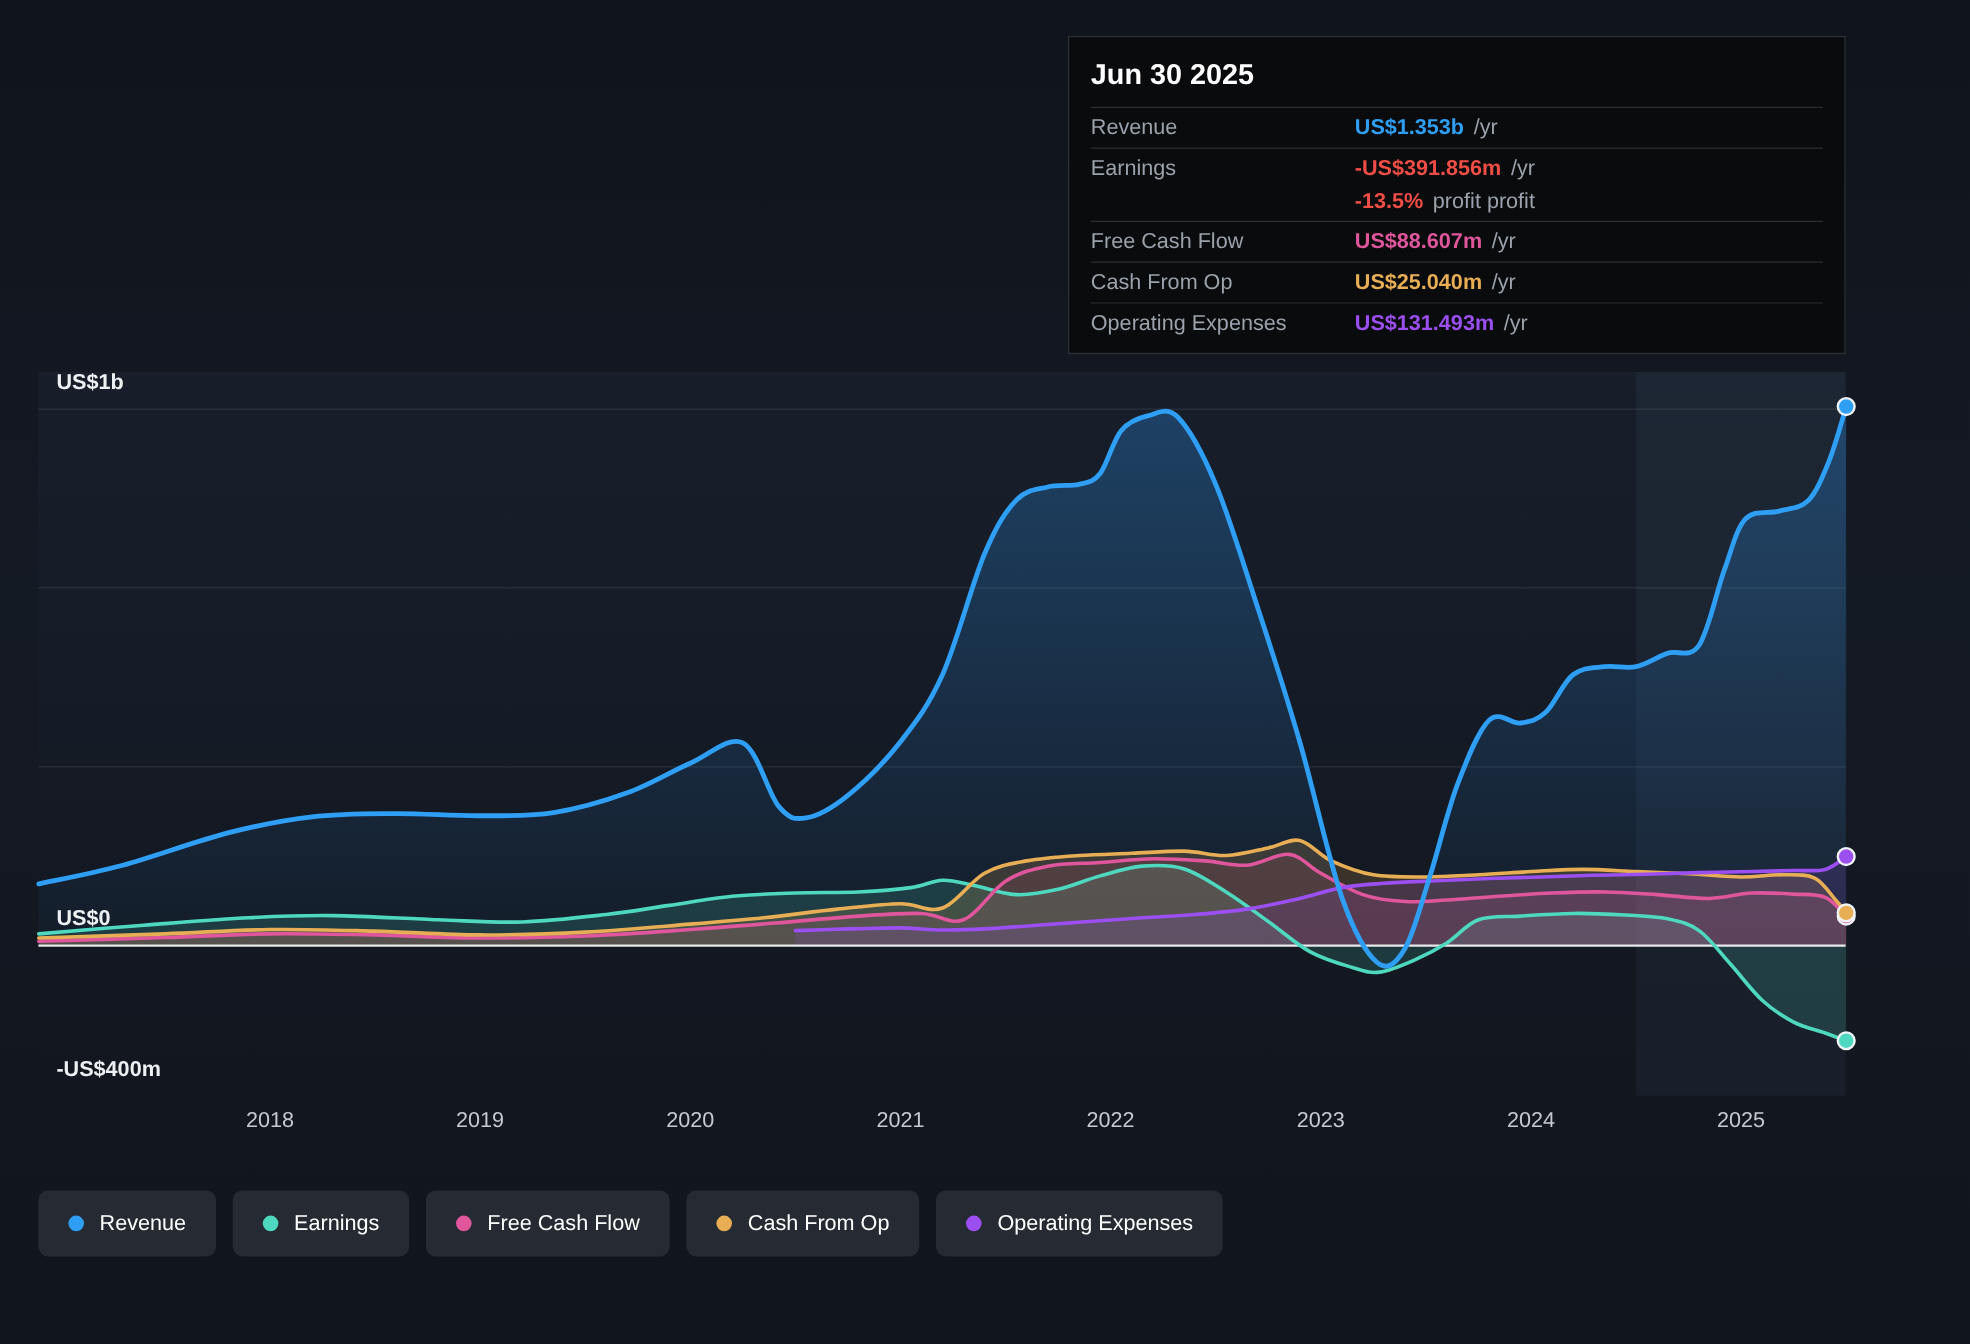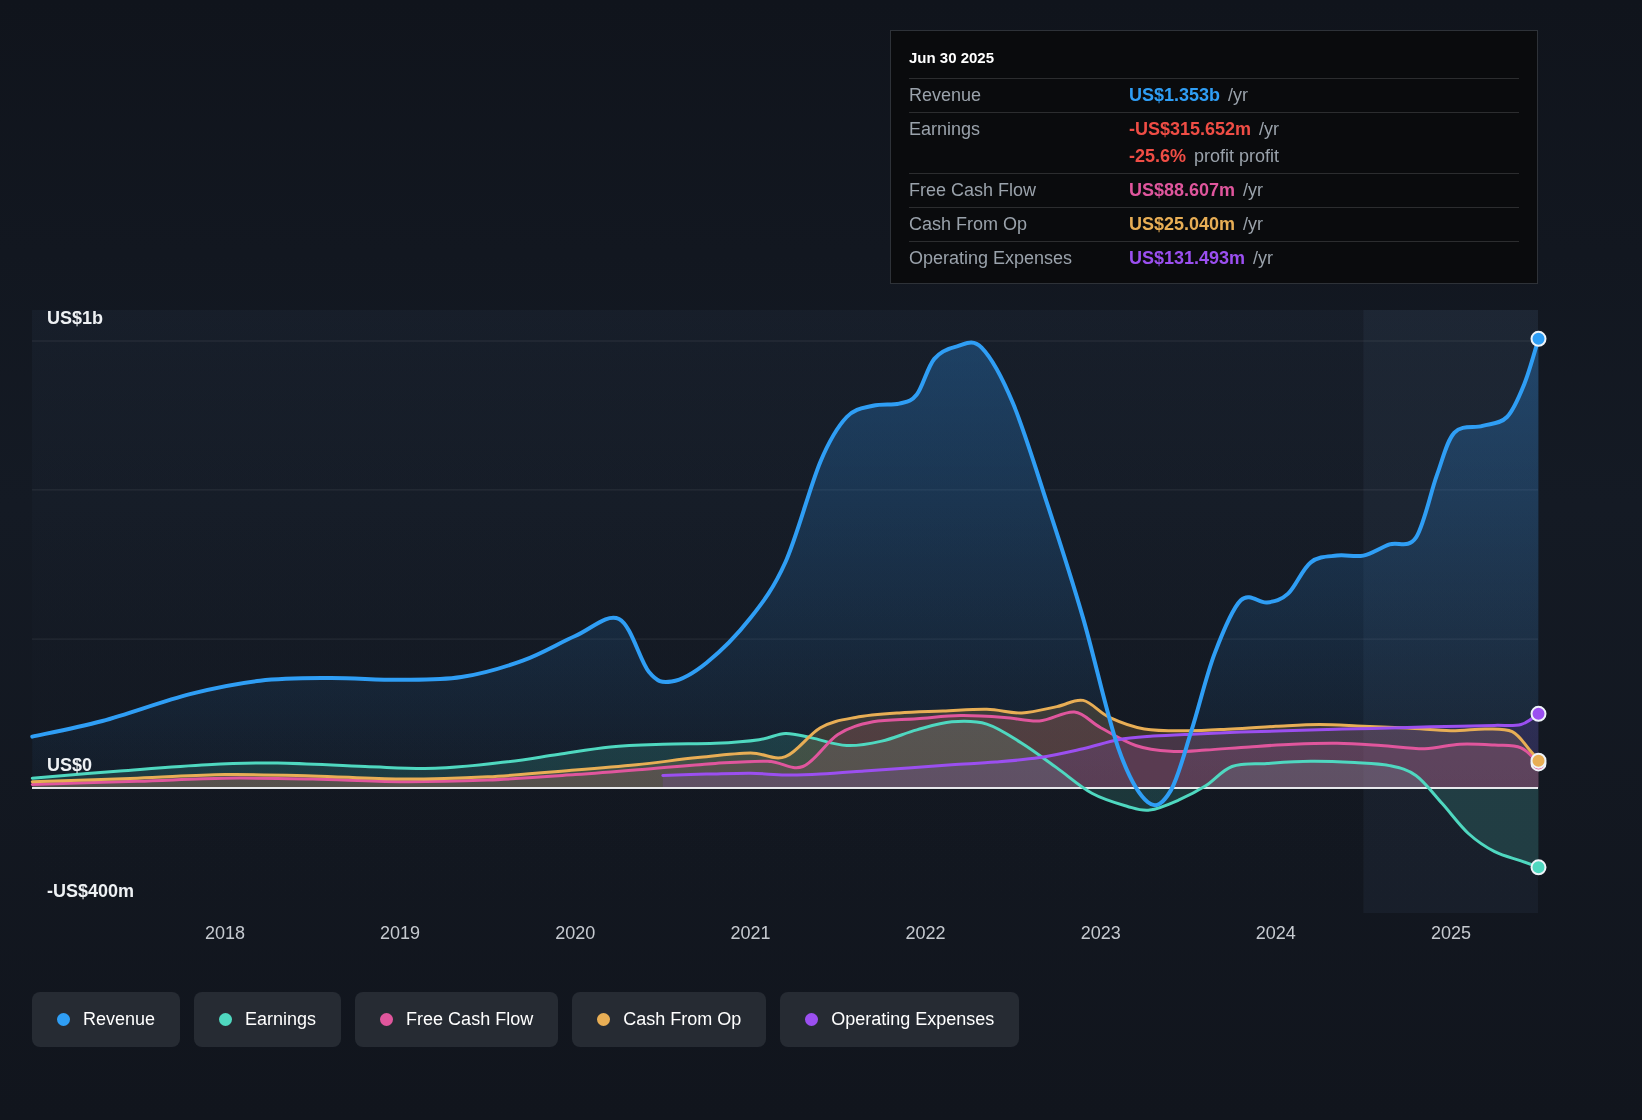--- a/index.html
+++ b/index.html
@@ -13,21 +13,21 @@
     position:relative;width:1642px;height:1120px;
     background:linear-gradient(180deg,#10141c 0%,#141a24 45%,#11151d 100%);
   }
   
   .tooltip{
     position:absolute;left:890px;top:30px;width:648px;box-sizing:border-box;
     background:#0a0b0d;border:1px solid #2e3238;
     padding:14px 18px 8px 18px;z-index:5;
   }
   .tooltip-title{
-    font-size:15px;font-weight:bold;color:#ffffff;padding:4px 0 12px 0;
+    font-size:24px;font-weight:bold;color:#ffffff;padding:4px 0 12px 0;
   }
   .t-row{
     display:flex;align-items:center;
     padding:6px 0;border-top:1px solid rgba(255,255,255,0.14);
     font-size:18px;line-height:21px;
   }
   .t-row.no-divider{border-top:none;padding-top:0;}
   .t-label{width:220px;flex:0 0 220px;color:#9aa2ab;}
   .t-value{font-weight:bold;margin-right:8px;white-space:nowrap;}
   .t-suffix{color:#9aa2ab;}
@@ -52,26 +52,26 @@
   <div class="tooltip">
     <div class="tooltip-title">Jun 30 2025</div>
     <div class="tooltip-rows">
         <div class="t-row">
           <span class="t-label">Revenue</span>
           <span class="t-value" style="color: rgb(47, 158, 245); text-align: center;">US$1.353b</span>
           <span class="t-suffix">/yr</span>
         </div>
         <div class="t-row">
           <span class="t-label">Earnings</span>
-          <span class="t-value" style="color: rgb(239, 77, 69);">-US$315.652m</span>
+          <span class="t-value" style="color: rgb(239, 77, 69);">-US$391.856m</span>
           <span class="t-suffix">/yr</span>
         </div>
         <div class="t-row no-divider">
           <span class="t-label"></span>
-          <span class="t-value" style="color: rgb(239, 77, 69);">-25.6%</span>
+          <span class="t-value" style="color: rgb(239, 77, 69);">-13.5%</span>
           <span class="t-suffix">profit profit</span>
         </div>
         <div class="t-row">
           <span class="t-label">Free Cash Flow</span>
           <span class="t-value" style="color: rgb(224, 86, 157);">US$88.607m</span>
           <span class="t-suffix">/yr</span>
         </div>
         <div class="t-row">
           <span class="t-label">Cash From Op</span>
           <span class="t-value" style="color: rgb(232, 174, 85);">US$25.040m</span>

